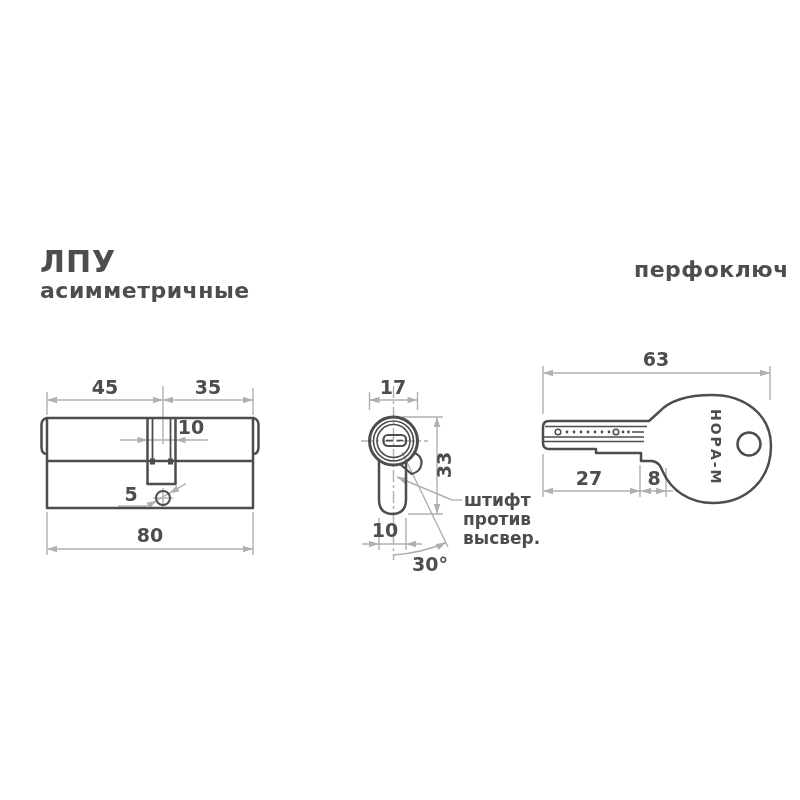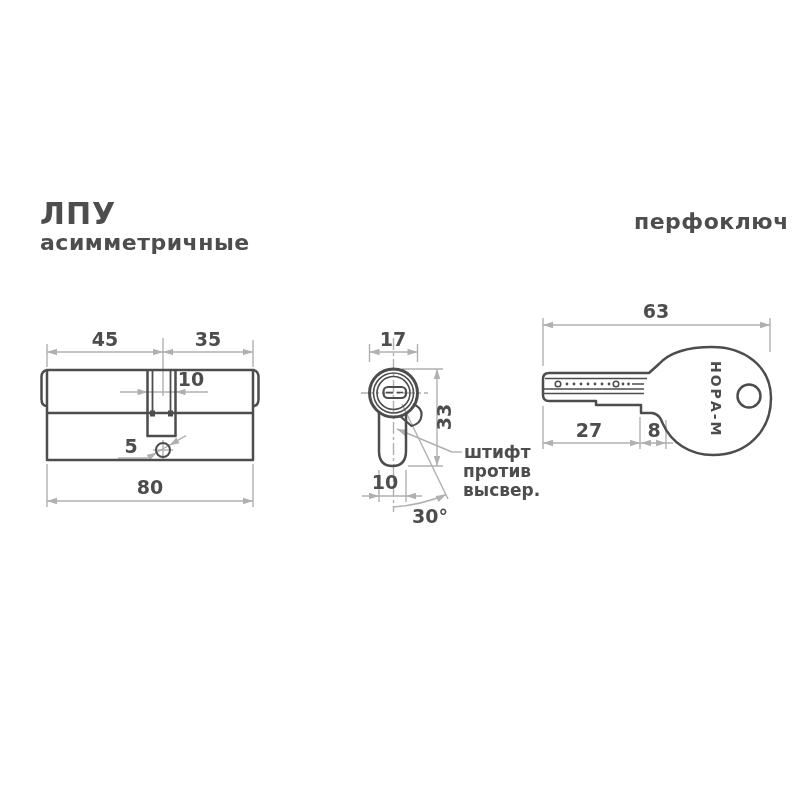--- a/index.html
+++ b/index.html
@@ -2,20 +2,21 @@
 <html><head>
 <meta charset="utf-8">
 <style>
   html,body{margin:0;padding:0;background:#ffffff;}
   .canvas{
     position:relative;
     width:800px;height:712px;
     background:#ffffff;
     font-family:"DejaVu Sans", sans-serif;
     overflow:hidden;
+    margin-top:48px;
   }
   svg text{
     font-family:"DejaVu Sans", sans-serif;
     fill:#4d4d4d;
     font-weight:700;
   }
   .t-big{font-size:30px;letter-spacing:1px;}
   .t-mid{font-size:22px;letter-spacing:0.5px;}
   .dim{font-size:19px;}
   .callout{font-size:17px;}

